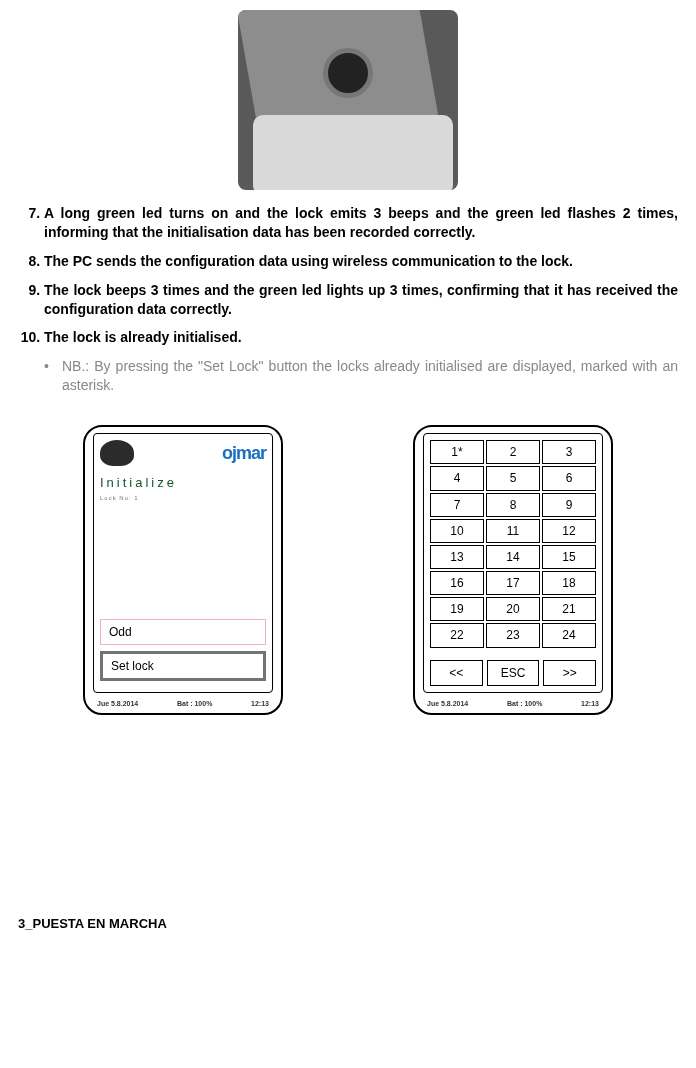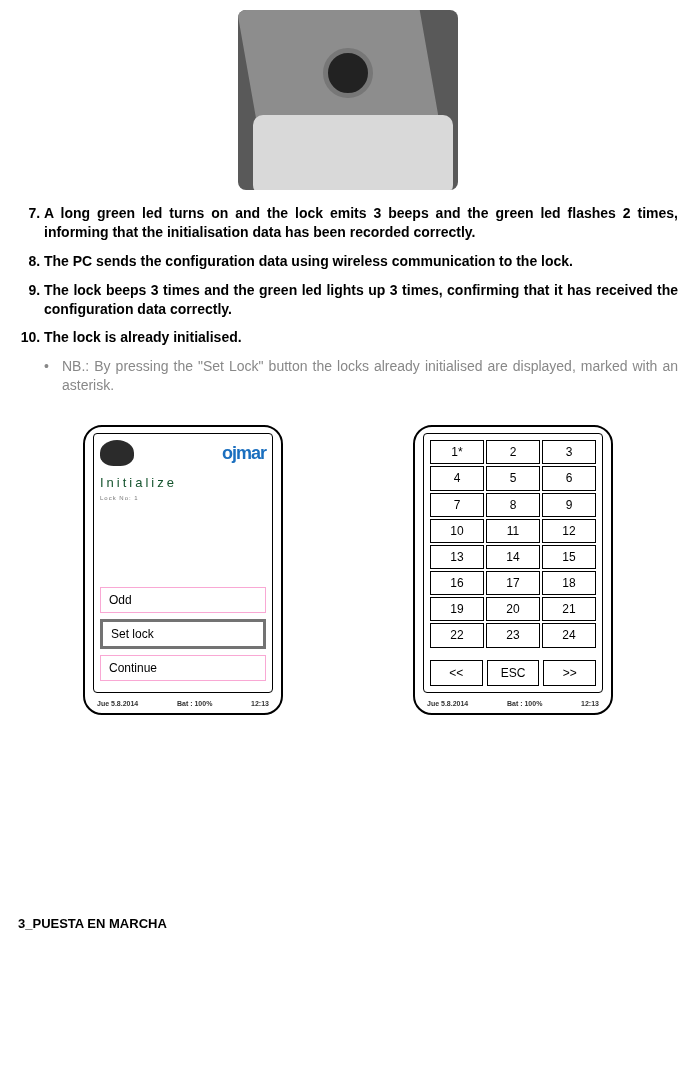--- a/index.html
+++ b/index.html
@@ -208,21 +208,20 @@
     <div class="screen-area">
       <div class="brand-row">
         <div class="brand-logo-left"></div>
         <div class="brand-text">ojmar</div>
       </div>
       <div class="init-title">Initialize</div>
       <div class="init-sub">Lock No: 1</div>
       <div class="flex-spacer"></div>
       <div class="option-btn">Odd</div>
       <div class="option-btn highlight">Set lock</div>
-      <div class="option-btn">Continue</div>
     </div>
     <div class="status-bar">
       <span>Jue 5.8.2014</span>
       <span>Bat :  100%</span>
       <span>12:13</span>
     </div>
   </div>
 
   <div class="device">
     <div class="grid-area">

